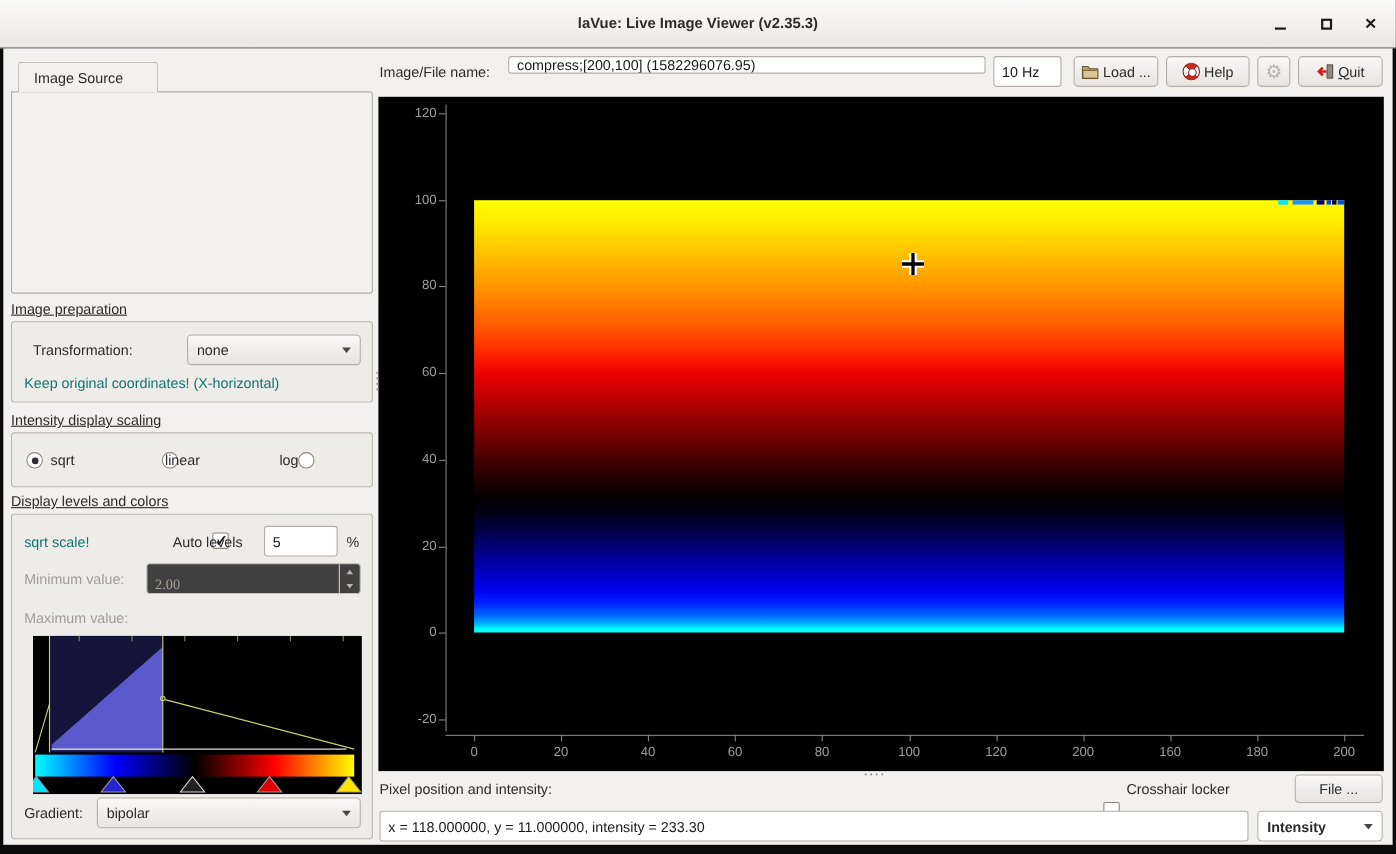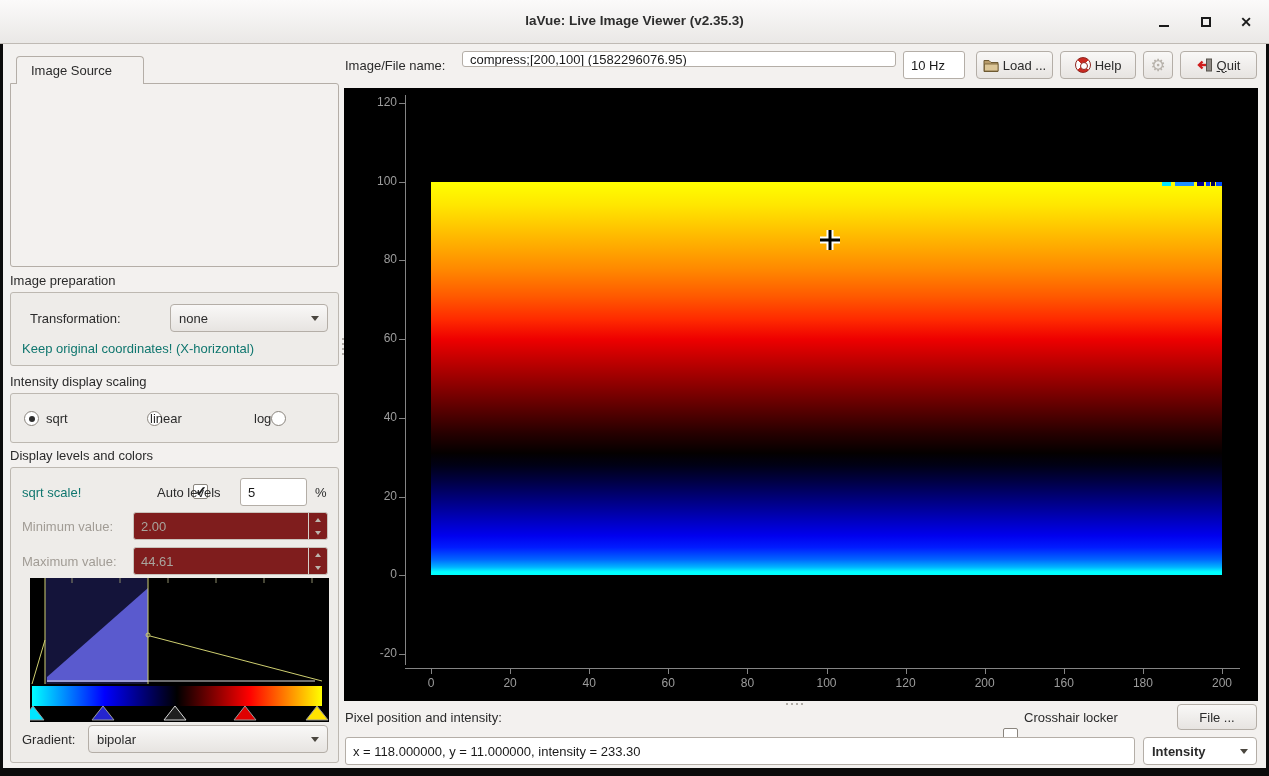--- a/index.html
+++ b/index.html
@@ -26,21 +26,21 @@
   .max-glyph { width:10px; height:10px; border:2px solid #1a1a1a; display:block; }
   .close-glyph::before { content:"✕"; font-size:14px; font-weight:bold; color:#1a1a1a; }
 
   
   .content-bg { left:3px; top:44px; width:1263px; height:724px; background:#f3f1ef; }
 
   .lbl  { font-size:13px; color:#2b2b2b; white-space:nowrap; }
   .lbl-dis { color:#a19c95; }
   .red  { color:#0f766e; }
 
-  .section-title { font-size:13px; color:#2b2b2b; }
+  .section-title { font-size:13px; color:#2b2b2b;text-decoration:underline; }
   .groupbox { background:#eeece9; border:1px solid #bdb8b1; border-radius:3px; }
 
   .btn {
     background:linear-gradient(#f9f8f7,#e7e4e1);
     border:1px solid #b4aea7; border-radius:4px;
     display:flex; align-items:center; justify-content:center;
     font-size:13px; color:#2b2b2b; gap:4px; cursor:pointer;
   }
   .field {
     background:#fff; border:1px solid #b4aea7; border-radius:3px;
@@ -63,21 +63,21 @@
   .combo-dis .arrow { margin-left:auto; width:0; height:0; border-left:4px solid transparent; border-right:4px solid transparent; border-top:5px solid #bcb6ae; }
   .combo-dis .dropsec { margin-left:auto; border-left:1px solid #d5d0c9; align-self:stretch; display:flex; align-items:center; padding-left:6px; }
   .combo-dis .dropsec .arrow { margin-left:0; }
   .star-icon::before { content:"☆"; color:#b5b0a9; font-size:14px; margin-right:5px; }
 
   .radio { width:15px; height:15px; border-radius:50%; border:1px solid #8a857e; background:#fff; display:inline-block; position:relative; }
   .radio.checked::after { content:""; position:absolute; left:3.5px; top:3.5px; width:6px; height:6px; border-radius:50%; background:#2e2e2e; }
   .checkbox { width:15px; height:15px; border:1px solid #8a857e; border-radius:2px; background:#fff; display:inline-block; position:relative; }
   .checkbox.checked::after { content:"✓"; position:absolute; left:1px; top:-2px; font-size:14px; font-weight:bold; color:#1a1a1a; }
 
-  .spin { background:#7f1d1d; border:1px solid #c9c3bc; border-radius:3px; display:flex; align-items:center; font-size:13px; color:#a9a49d; }
+  .spin { background:#404040; border:1px solid #c9c3bc; border-radius:3px; display:flex; align-items:flex-end; font-size:13px; color:#a9a49d;font-family:Liberation Serif, serif; }
   .spin .val { padding:0 7px; flex:1; }
   .spin .btns { width:19px; align-self:stretch; border-left:1px solid #d5d0c9; display:flex; flex-direction:column; }
   .spin .btns span { flex:1; display:flex; align-items:center; justify-content:center; }
   .spin .up::before   { content:""; border-left:3.5px solid transparent; border-right:3.5px solid transparent; border-bottom:4px solid #bcb6ae; }
   .spin .down::before { content:""; border-left:3.5px solid transparent; border-right:3.5px solid transparent; border-top:4px solid #bcb6ae; }
 
   
   .status-box { background:#0a7e07; border-radius:2px; color:#fff; font-size:13px; display:flex; align-items:center; padding:0 8px; }
   .stop-dot { width:13px; height:13px; border-radius:50%; background:radial-gradient(circle at 35% 30%, #ff6a5a, #e01b12 60%, #a80d06); border:1px solid #7e0a05; display:inline-block; }
   .ul-first { display:inline-block; }
@@ -197,27 +197,20 @@
   <span class="abs lbl lbl-dis" style="left:22px; top:519px;">Minimum value:</span>
   <div class="abs spin" style="left:133px; top:512px; width:195px; height:28px;">
     <span class="val">2.00</span>
     <span class="btns">
         <span class="up"></span>
         <span class="down"></span>
       </span>
   </div>
 
   <span class="abs lbl lbl-dis" style="left:22px; top:554px;">Maximum value:</span>
-  <div class="abs spin" style="left:133px; top:547px; width:195px; height:28px;">
-    <span class="val">44.61</span>
-    <span class="btns">
-        <span class="up"></span>
-        <span class="down"></span>
-      </span>
-  </div>
 
   
   <svg class="abs" style="left:30px; top:578px;" width="299" height="144" viewBox="0 0 299 144">
     <defs>
       <linearGradient id="cmap" x1="0" y1="0" x2="1" y2="0">
         <stop offset="0" stop-color="#00ffff"></stop>
         <stop offset="0.25" stop-color="#0000ff"></stop>
         <stop offset="0.5" stop-color="#000000"></stop>
         <stop offset="0.75" stop-color="#ff0000"></stop>
         <stop offset="1" stop-color="#ffff00"></stop>

